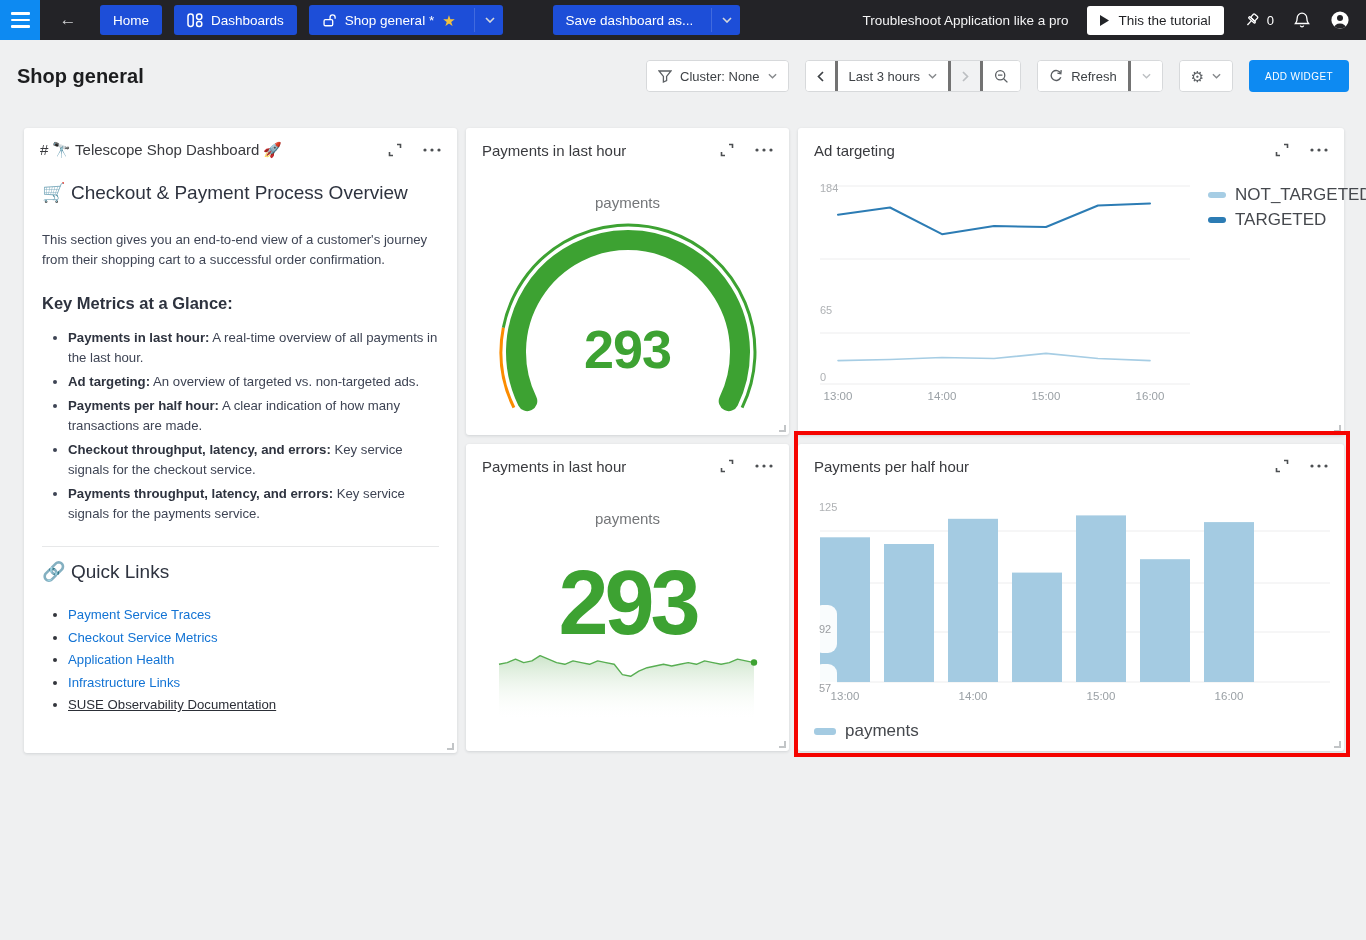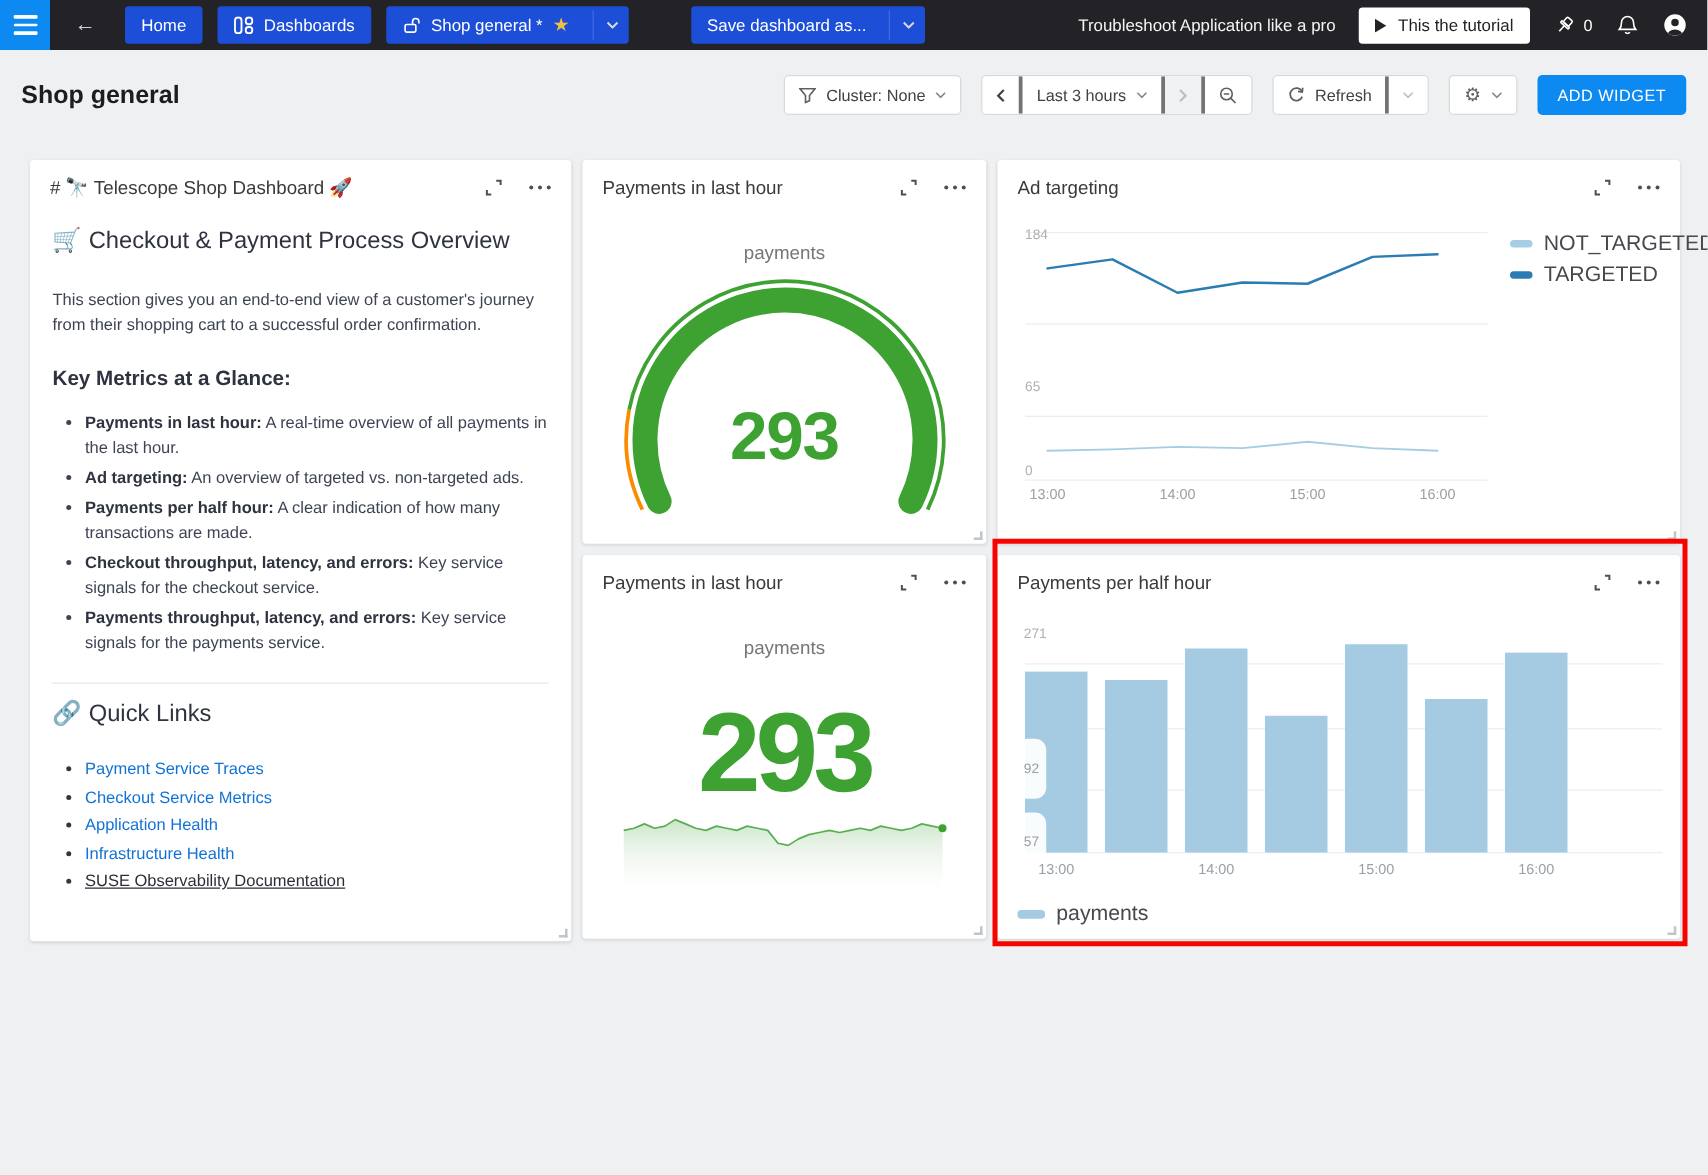--- a/index.html
+++ b/index.html
@@ -36,21 +36,21 @@
   .page-title { font-size:20px; font-weight:700; color:#1c1d1f; }
   .toolbar { margin-left:auto; display:flex; align-items:center; gap:16px; }
   .tb-group { display:flex; height:32px; background:#fff; border:1px solid #d7d9db; border-radius:4px;
     align-items:stretch; color:#3e4246; font-size:13px; overflow:hidden; }
   .tb-seg { display:flex; align-items:center; padding:0 11px; gap:8px; cursor:pointer; background:#fff; }
   .tb-seg + .tb-seg { border-left:3px solid #737373; }
   .tb-seg.disabled { background:#f1f2f3; color:#bcbfc2; cursor:default; }
   .tb-ico { color:#5c6064; display:flex; align-items:center; }
   .gear-glyph { font-size:15px; color:#5c6064; line-height:1; }
   .add-widget { background:#0d8af2; color:#fff; border:none; border-radius:4px; height:32px;
-    padding:0 16px; font-size:13px; font-weight:500; letter-spacing:.4px; cursor:pointer;
+    padding:0 16px; font-size:10px; font-weight:500; letter-spacing:.4px; cursor:pointer;
     font-family:inherit; }
 
   
   .board { position:absolute; top:112px; left:0; width:1366px; height:828px; }
   .widget { position:absolute; background:#fff; border-radius:3px;
     box-shadow:0 1px 3px rgba(30,40,50,.14); }
   #md-widget   { left:24px;  top:16px;  width:433px; height:625px; }
   #gauge-widget{ left:466px; top:16px;  width:323px; height:307px; }
   #ad-widget   { left:798px; top:16px;  width:546px; height:307px; }
   #num-widget  { left:466px; top:332px; width:323px; height:307px; }
@@ -84,21 +84,21 @@
   .metric-label { position:absolute; top:66px; left:0; width:100%; text-align:center;
     color:#747679; font-size:15px; }
   .gauge-value { position:absolute; top:190px; left:0; width:100%; text-align:center;
     font-size:54px; font-weight:700; color:#3da232; letter-spacing:-1px; }
   .big-value { position:absolute; top:108px; left:0; width:100%; text-align:center;
     font-size:90px; font-weight:700; color:#3da232; letter-spacing:-4px; }
   .chart-svg { position:absolute; left:0; top:0; }
 
   
   .tick { position:absolute; font-size:11px; color:#aeb1b4; transform:translate(0,-50%); white-space:nowrap; }
-  .tick.chip { background:rgba(255,255,255,.93); border-radius:9px; padding:18px 6px; color:#9a9da1; }
+  .tick.chip { background:rgba(255,255,255,.93); border-radius:9px; padding:18px 6px; color:#9a9da1;margin-top:14px; }
   .xtick { position:absolute; font-size:11.5px; color:#9aa0a5; transform:translate(-50%,0); white-space:nowrap; }
   .legend-right { position:absolute; left:410px; top:57px; display:flex; flex-direction:column; gap:5px; }
   .legend-bottom { position:absolute; left:16px; top:277px; display:flex; gap:14px; }
   .legend-item { display:flex; align-items:center; gap:9px; font-size:17px; color:#45484d; cursor:pointer; }
   .legend-swatch { width:18px; height:6px; border-radius:3px; }
   .legend-bottom .legend-swatch { width:22px; height:7px; }
 </style>
 </head>
 <body>
 
@@ -293,21 +293,21 @@
           <li><b>Payments per half hour:</b> A clear indication of how many transactions are made.</li>
           <li><b>Checkout throughput, latency, and errors:</b> Key service signals for the checkout service.</li>
           <li><b>Payments throughput, latency, and errors:</b> Key service signals for the payments service.</li>
         </ul>
       <hr class="md-hr">
       <h2 class="md-h2 ql-h2">🔗 Quick Links</h2>
       <ul class="links-list" id="links-list">
           <li><a>Payment Service Traces</a></li>
           <li><a>Checkout Service Metrics</a></li>
           <li><a>Application Health</a></li>
-          <li><a>Infrastructure Health</a></li>
+          <li><a>Infrastructure Links</a></li>
           <li><a class="ext">SUSE Observability Documentation</a></li>
         </ul>
     </div>
     <span class="resize-handle"></span>
   </section>
 
   <section class="widget" id="gauge-widget">
     <div class="w-head">
       <div class="w-title">Payments in last hour</div>
       <span class="w-ico">
@@ -440,21 +440,21 @@
         <rect x="86" y="100.0" width="50" height="138.0" fill="#a4cbe2"></rect>
         <rect x="150" y="74.8" width="50" height="163.2" fill="#a4cbe2"></rect>
         <rect x="214" y="128.6" width="50" height="109.4" fill="#a4cbe2"></rect>
         <rect x="278" y="71.4" width="50" height="166.6" fill="#a4cbe2"></rect>
         <rect x="342" y="115.2" width="50" height="122.8" fill="#a4cbe2"></rect>
         <rect x="406" y="78.1" width="50" height="159.9" fill="#a4cbe2"></rect>
       </svg>
     <div id="bar-ticks">
         <span class="tick chip" style="left: 15px; top: 230px;">57</span>
         <span class="tick chip" style="left: 15px; top: 171px;">92</span>
-        <span class="tick" style="left: 21px; top: 63px;">271</span>
+        <span class="tick" style="left: 21px; top: 63px;">125</span>
         <span class="xtick" style="left: 47px; top: 246px;">13:00</span>
         <span class="xtick" style="left: 175px; top: 246px;">14:00</span>
         <span class="xtick" style="left: 303px; top: 246px;">15:00</span>
         <span class="xtick" style="left: 431px; top: 246px;">16:00</span>
       </div>
     <div class="legend-bottom" id="bar-legend">
         <div class="legend-item">
           <span class="legend-swatch" style="background: rgb(164, 203, 226);"></span>
           <span>payments</span>
         </div>

